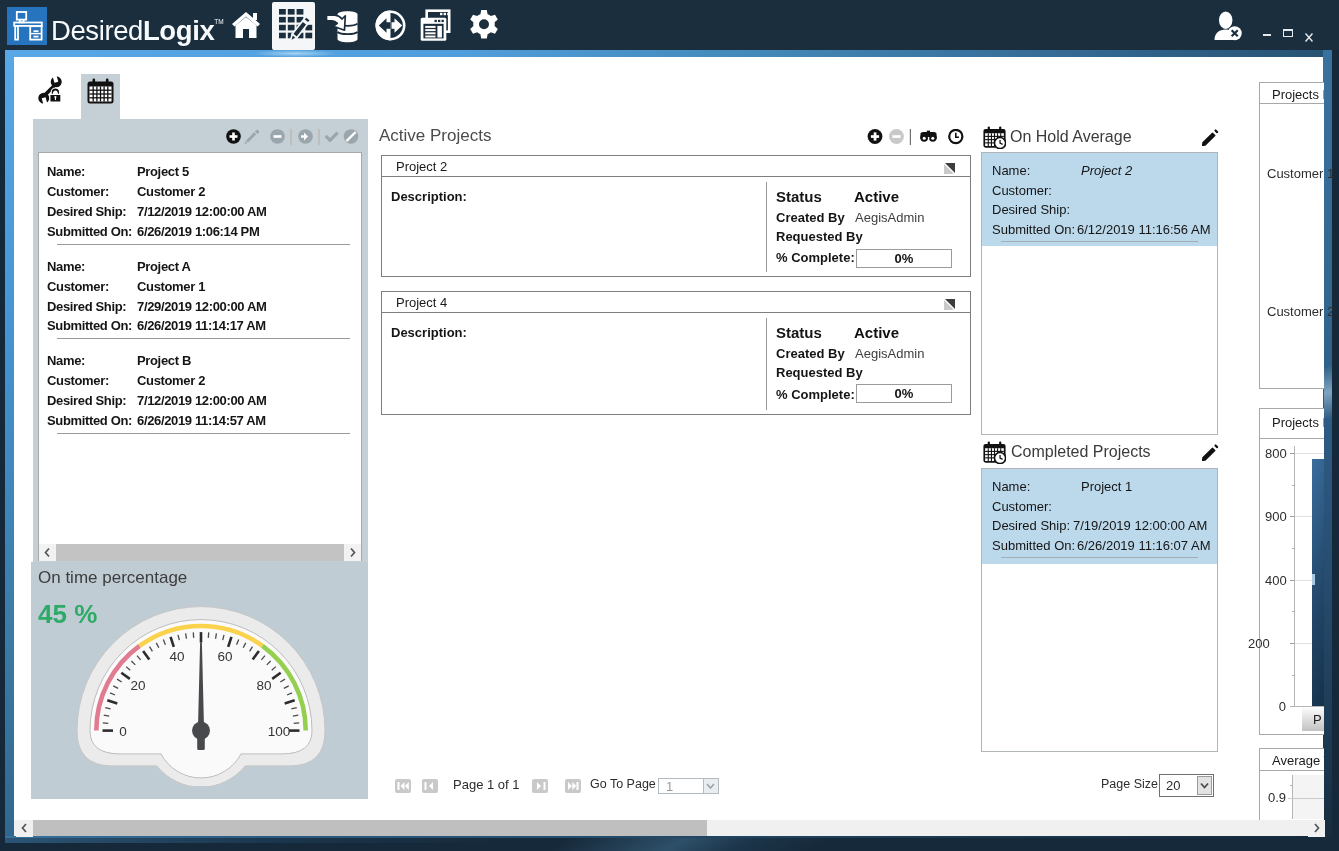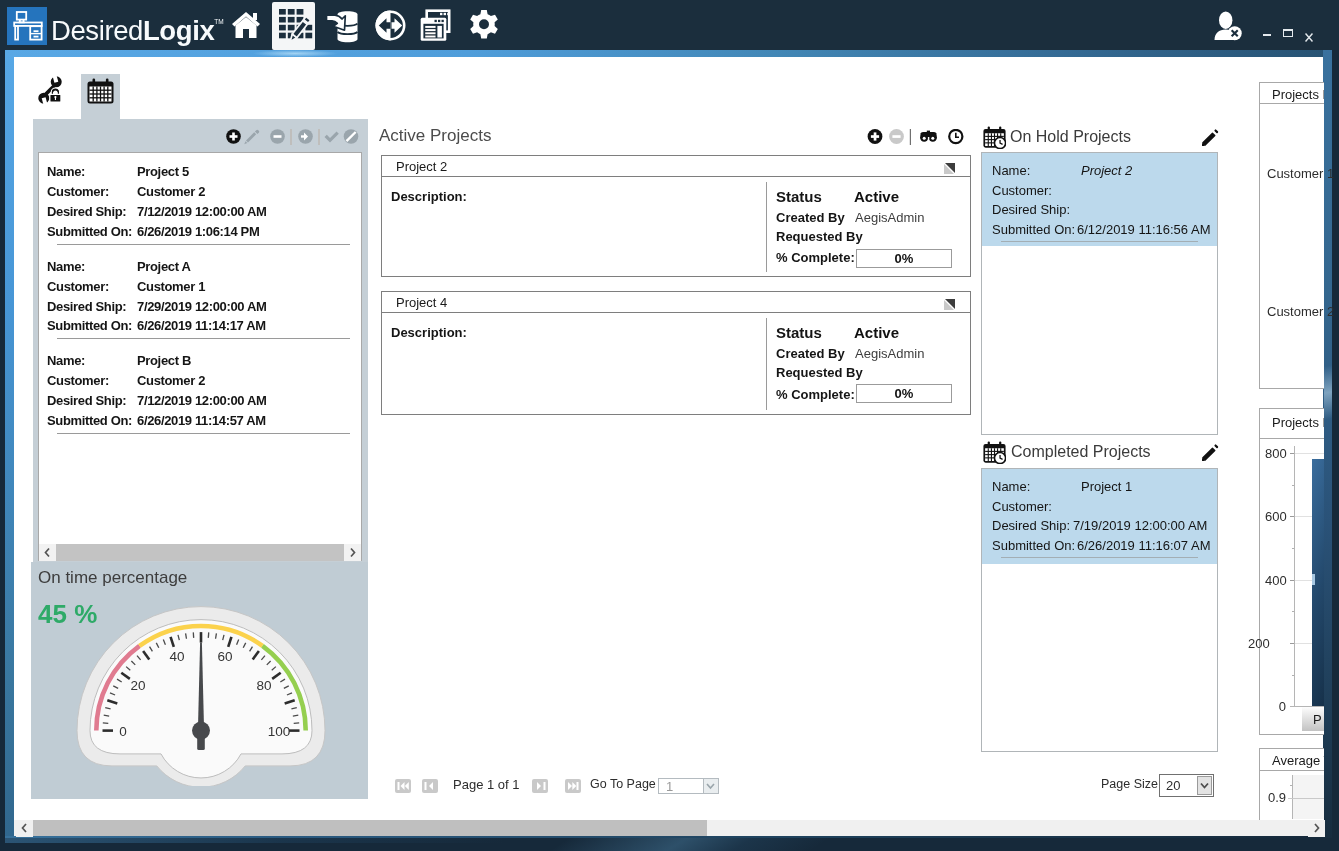--- a/index.html
+++ b/index.html
@@ -440,21 +440,21 @@
         <line x1="6.2" y1="8.5" x2="6.2" y2="23.5"></line>
           <line x1="9.9" y1="8.5" x2="9.9" y2="23.5"></line>
           <line x1="13.5" y1="8.5" x2="13.5" y2="23.5"></line>
           <line x1="17.1" y1="8.5" x2="17.1" y2="23.5"></line>
           <line x1="20.8" y1="8.5" x2="20.8" y2="23.5"></line>
       </g>
       <circle cx="20" cy="20" r="6.5" fill="#fff" stroke="#111" stroke-width="1.8"></circle>
       <path d="M20 16.5 L20 20 L23 21.5" stroke="#111" stroke-width="1.5" fill="none"></path>
     </svg>
   </div>
-  <div class="rp-title" style="left:1010px; top:128px;">On Hold Projects</div>
+  <div class="rp-title" style="left:1010px; top:128px;">On Hold Average</div>
   <div class="abs" style="left:1202px; top:129px;">
     <svg width="17" height="17" viewBox="0 0 17 17" fill="#111">
       <g transform="translate(1.2,15.8) rotate(-45 0 0)">
         <rect x="0.9" y="-2.3" width="14.5" height="4.6" rx="0.6"></rect>
         <path d="M1.6 -2.3 L-3.2 0 L1.6 2.3 Z"></path>
       </g>
       <rect x="12.2" y="1.2" width="4.2" height="2.2" rx="0.9" transform="rotate(45 14.3 2.3)" fill="#111"></rect>
     </svg>
   </div>
   <div class="rbox" style="top:152px; height:283px;"></div>
@@ -513,21 +513,21 @@
     <div class="frtitle-line" style="top:20px;"></div>
   </div>
   <div class="pgtxt" style="left:1267px; top:166px; font-size:13px; color:#2d2d2d;">Customer 1</div>
   <div class="pgtxt" style="left:1267px; top:304px; font-size:13px; color:#2d2d2d;">Customer 2</div>
 
   <div class="frbox" style="top:408px; width:65px; height:327px;">
     <div class="t" style="top:6px;">Projects R</div>
     <div class="frtitle-line" style="top:29px;"></div>
   </div>
   <div class="pgtxt" style="left:1265px; top:446px; text-align:center; width:21px;">800</div>
-  <div class="pgtxt" style="left:1265px; top:509px; text-align:right; width:21px;">600</div>
+  <div class="pgtxt" style="left:1265px; top:509px; text-align:right; width:21px;">900</div>
   <div class="pgtxt" style="left:1265px; top:573px; text-align:right; width:21px;">400</div>
   <div class="pgtxt" style="left:1248px; top:636px; text-align:right; width:21px;">200</div>
   <div class="pgtxt" style="left:1265px; top:699px; text-align:right; width:21px;">0</div>
   <div class="abs" style="left:1294px; top:446px; width:1px; height:261px; background:#b5b5b5;"></div>
   <div class="abs" style="left:1290px; top:453px; width:4px; height:1px; background:#9a9a9a;"></div>
   <div class="abs" style="left:1290px; top:516px; width:4px; height:1px; background:#9a9a9a;"></div>
   <div class="abs" style="left:1290px; top:580px; width:4px; height:1px; background:#9a9a9a;"></div>
   <div class="abs" style="left:1290px; top:643px; width:4px; height:1px; background:#9a9a9a;"></div>
   <div class="abs" style="left:1292px; top:485px; width:2px; height:1px; background:#b0b0b0;"></div>
   <div class="abs" style="left:1292px; top:548px; width:2px; height:1px; background:#b0b0b0;"></div>

